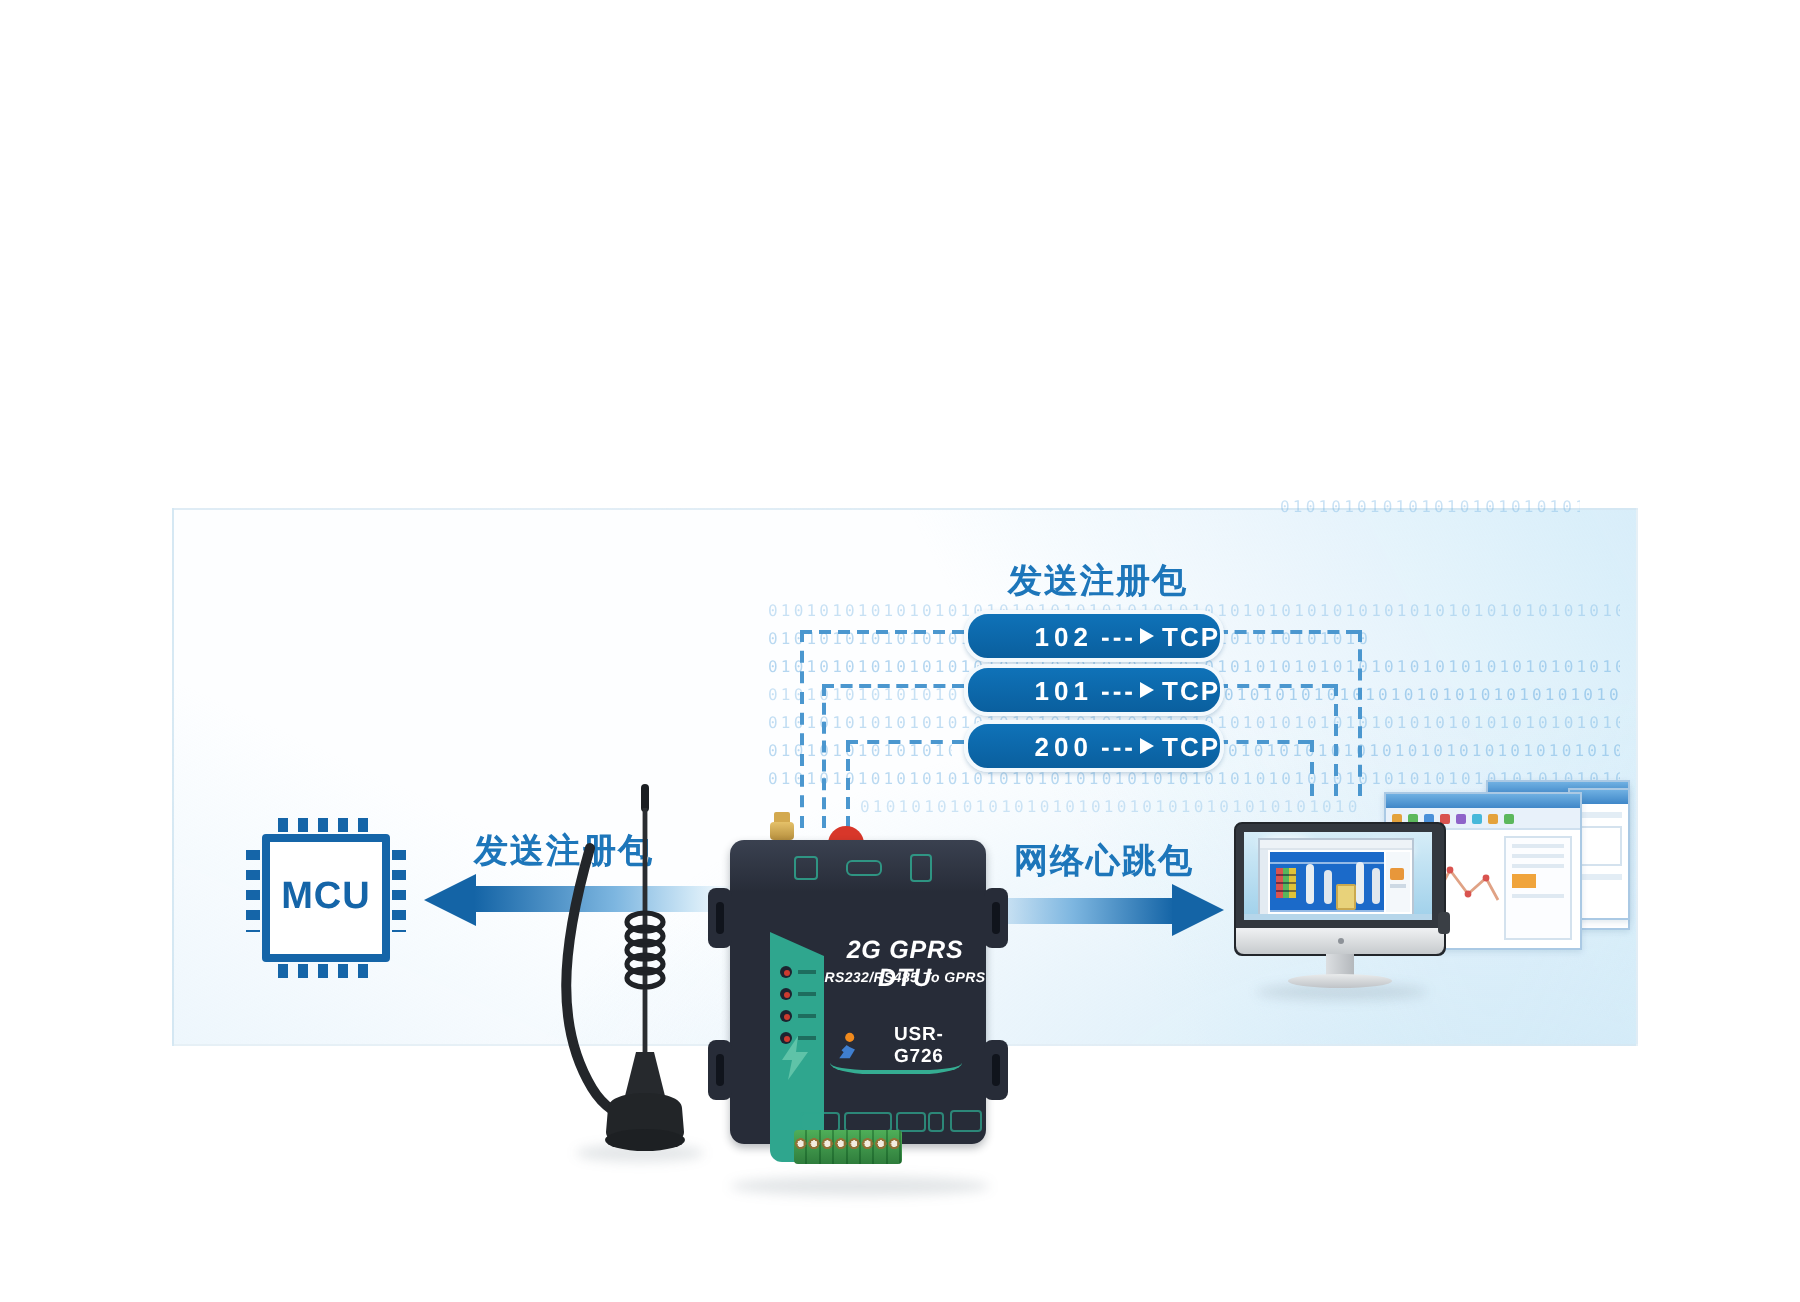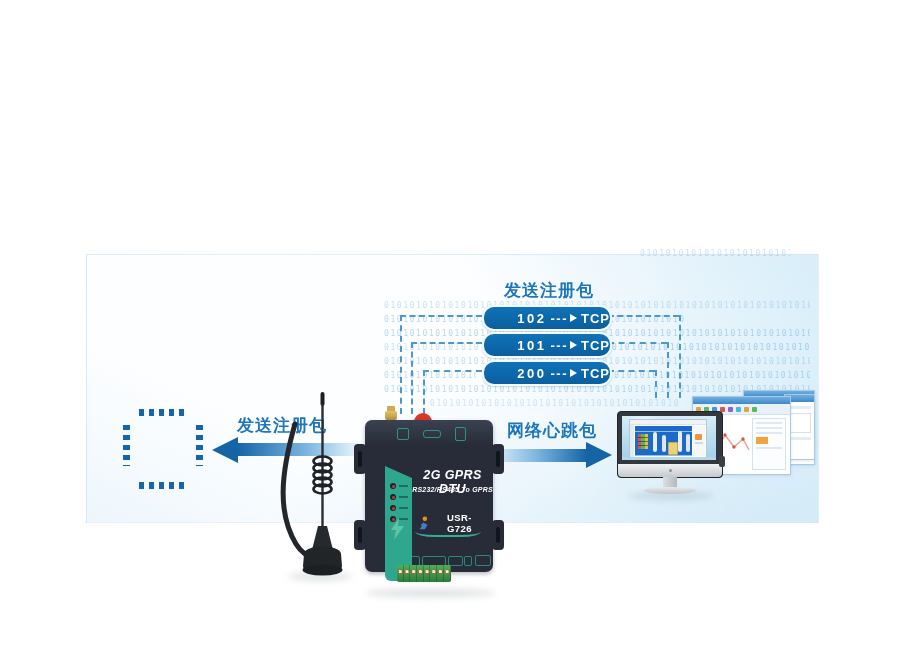--- a/index.html
+++ b/index.html
@@ -159,20 +159,23 @@
   <div class="arrow-body ab-left" style="left:237px;top:443px;width:128px;"></div>
 
   <div class="cap" style="left:507px;top:419px;">网络心跳包</div>
   <div class="arrow-body ab-right" style="left:486px;top:449px;width:101px;"></div>
   <div class="arrow-head ah-right" style="left:586px;top:442px;"></div>
 
   <div class="pins-top"></div>
   <div class="pins-bottom"></div>
   <div class="pins-left"></div>
   <div class="pins-right"></div>
+  <div class="mcu-box">
+    <span>MCU</span>
+  </div>
 
   <div class="shadow" style="left:288px;top:572px;width:64px;height:9px;"></div>
   <svg class="antenna" width="90" height="200" viewBox="0 0 90 200">
     <path d="M27,38 C12,90 10,128 28,158 C34,168 42,172 50,175" fill="none" stroke="#23262a" stroke-width="5" stroke-linecap="round"></path>
     <rect x="52.5" y="6" width="4" height="14" rx="2" fill="#1c1f23"></rect>
     <line x1="54.5" y1="18" x2="54.5" y2="150" stroke="#2a2d31" stroke-width="2.4"></line>
     <g fill="none" stroke="#1f2226" stroke-width="2.6">
       <ellipse cx="54.5" cy="75" rx="9" ry="4.5"></ellipse>
         <ellipse cx="54.5" cy="82" rx="9" ry="4.5"></ellipse>
       <ellipse cx="54.5" cy="89" rx="9" ry="4.5"></ellipse>

